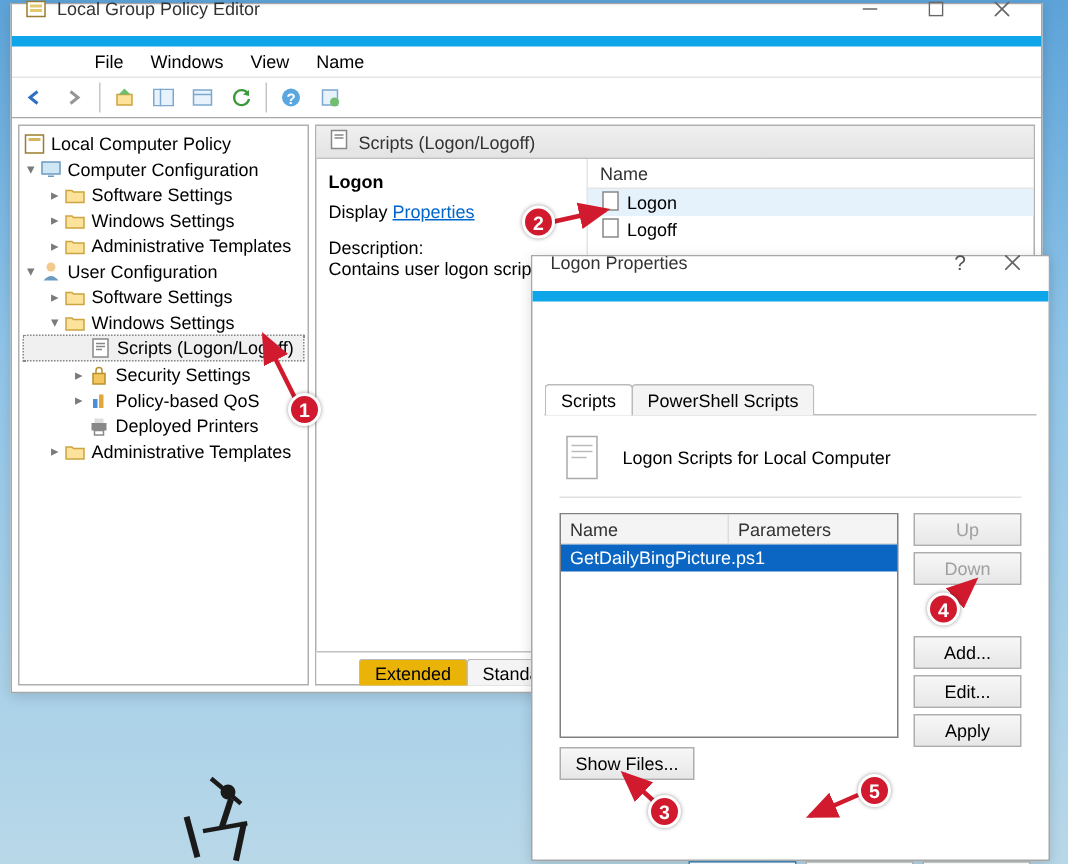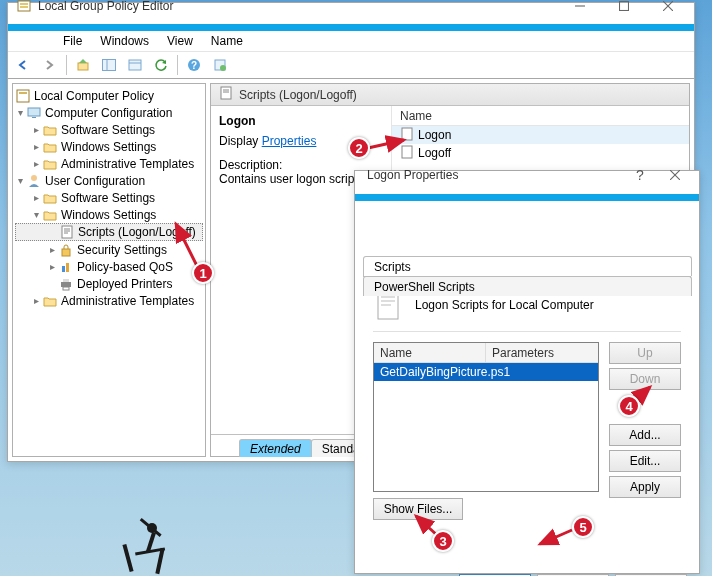--- a/index.html
+++ b/index.html
@@ -136,32 +136,32 @@
     border:1px solid #bbb;
     border-bottom:none;
     padding: 2px 10px 1px;
     font-size:12px;
     background:#f4f4f4;
     border-radius: 3px 3px 0 0;
     position:relative;
     top:1px;
     margin-right:-1px;
   }
-  .tab.active { background:#7dd3fc;font-style:italic; }
+  .tab.active { background:#eab308; }
 
   
   .dialog {
     top: 170px; left: 354px; width: 346px; height: 404px;
     display:flex; flex-direction:column;
     z-index: 10;
     gap: 48px;
   }
   .dialog .titlebar { height: 30px; }
   .dlg-body { flex:1; padding: 6px 8px; }
-  .tabs2 {height:22px; display:flex; border-bottom:1px solid #bbb;flex-direction:column;}
+  .tabs2 {height:22px; display:flex; border-bottom:1px solid #bbb;}
   .tab2 {border:1px solid #bbb; border-bottom:none; padding:3px 10px 2px; font-size:12px; background:#f4f4f4; border-radius:3px 3px 0 0; position:relative;top:1px; margin-right:-1px;}
   .tab2.active{background:#fff;}
   .tabpanel{ padding: 12px 10px 0; }
   .scripthead { display:flex; align-items:center; gap:10px; margin-bottom:10px;}
   .scripthead .docicon{ width:32px; height:32px; display:flex;align-items:center;justify-content:center; }
   .hr{height:1px;background:#e0e0e0; margin:4px 0 10px;}
   .grid-area{display:flex; gap:10px;}
   .grid {
     width: 236px; height:150px;
     border: 1px solid #808080;

